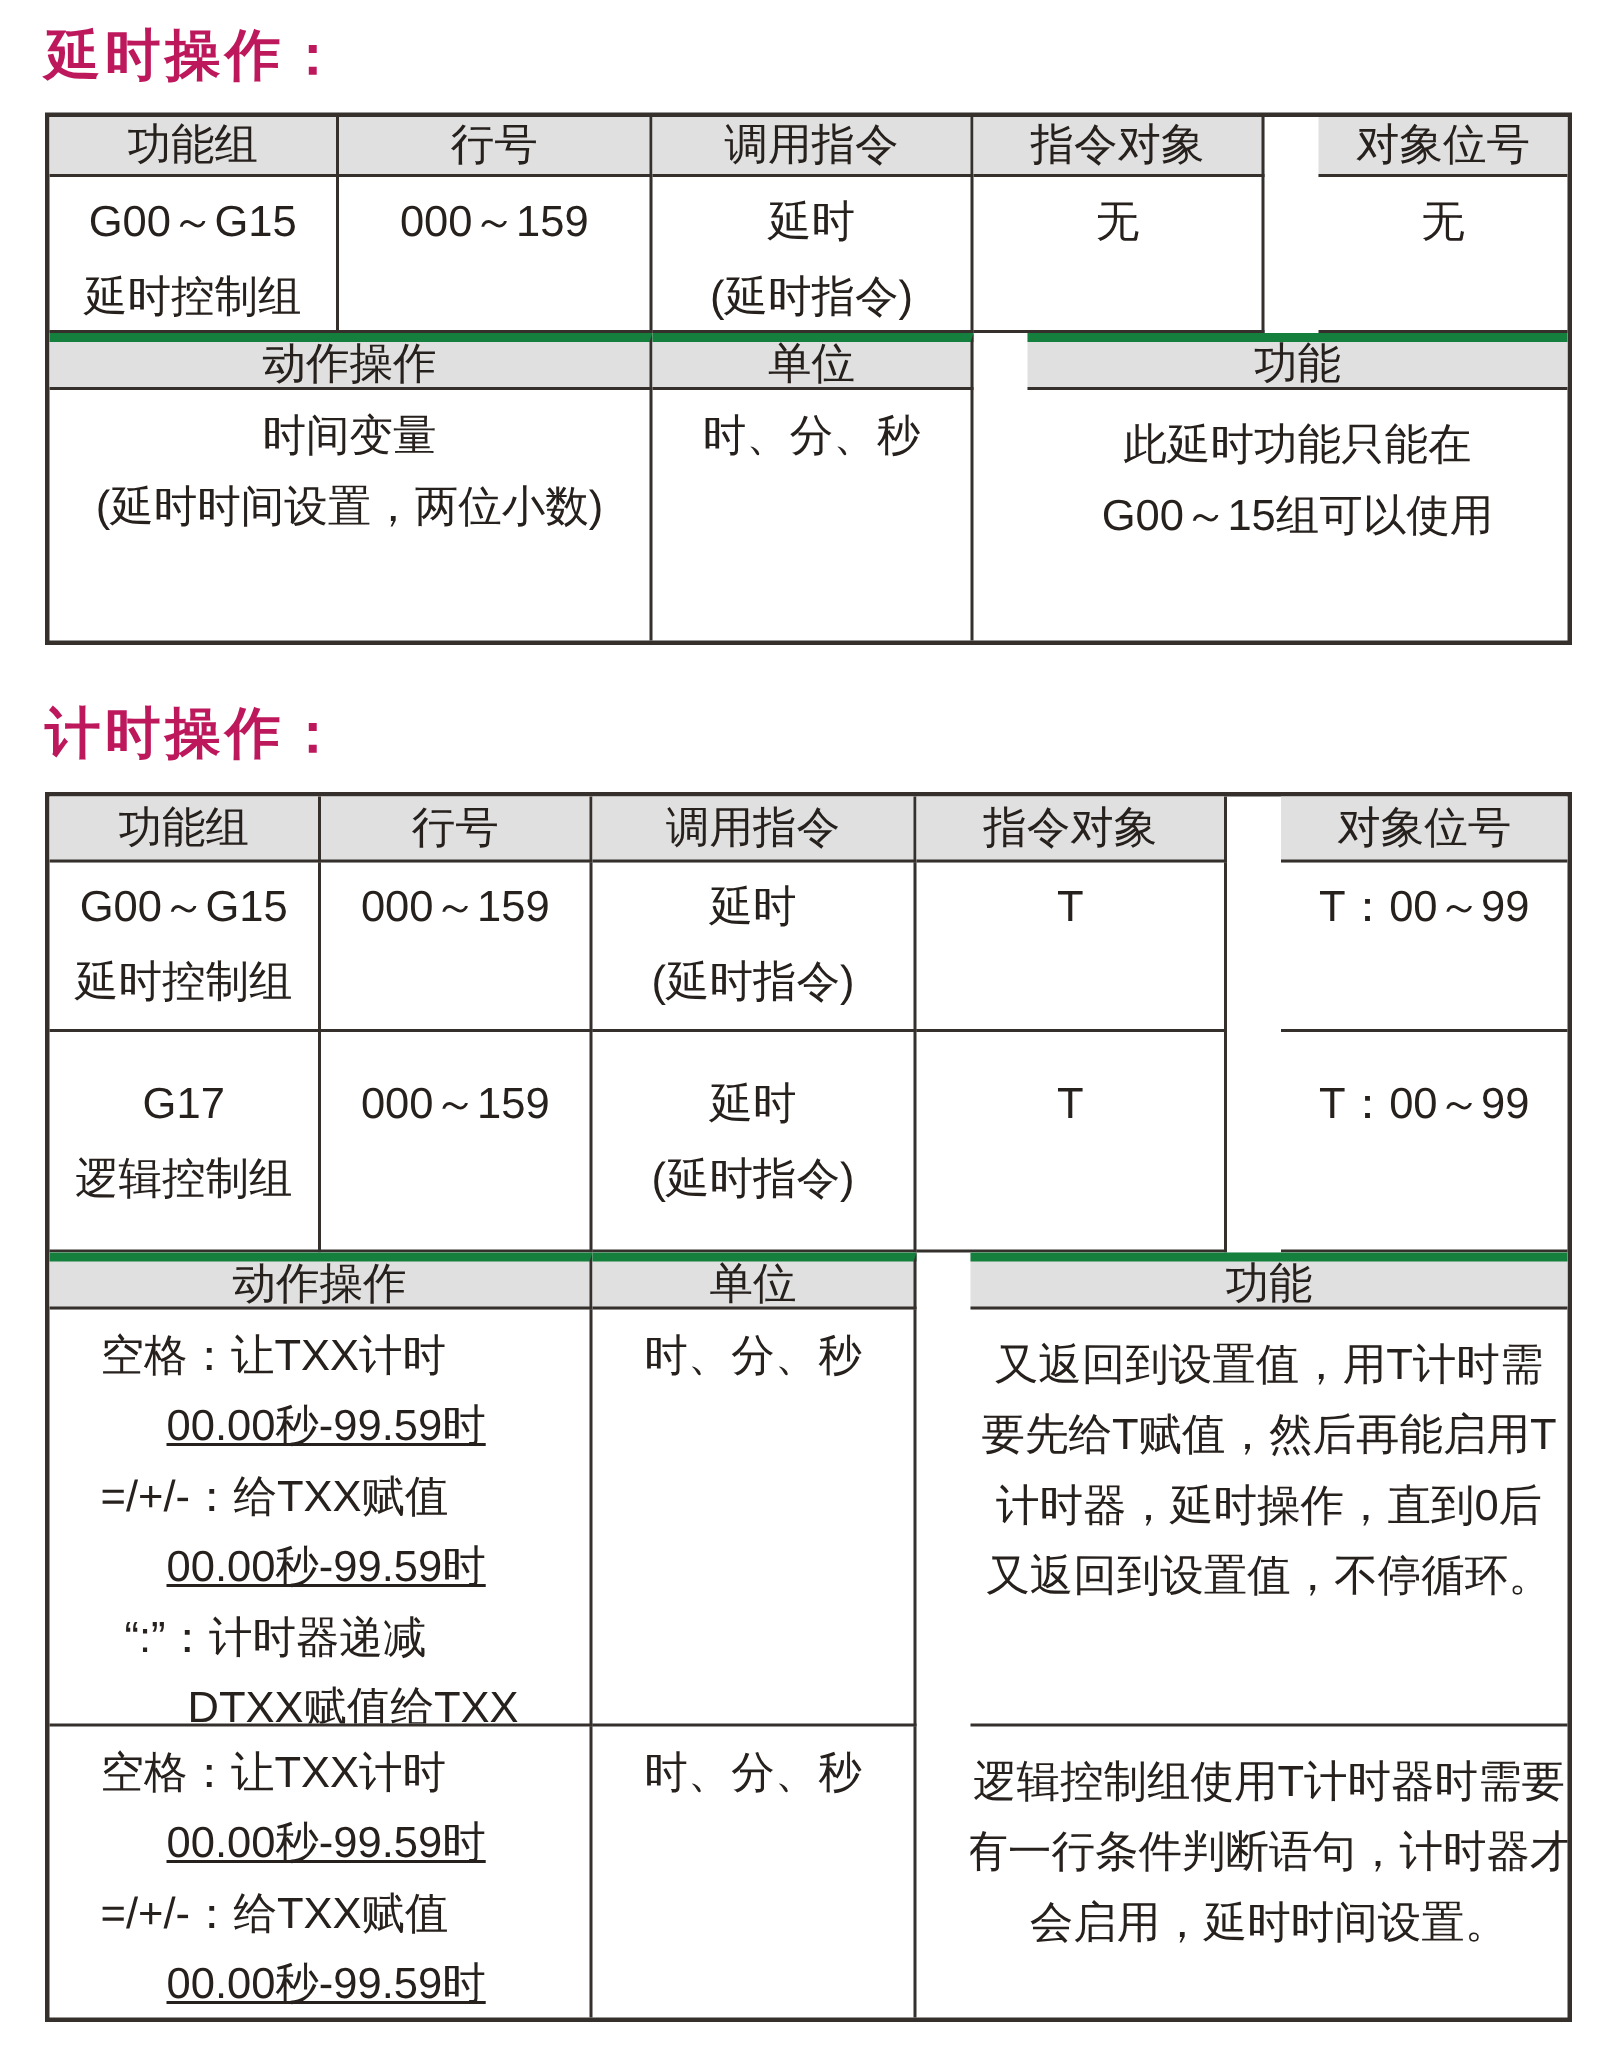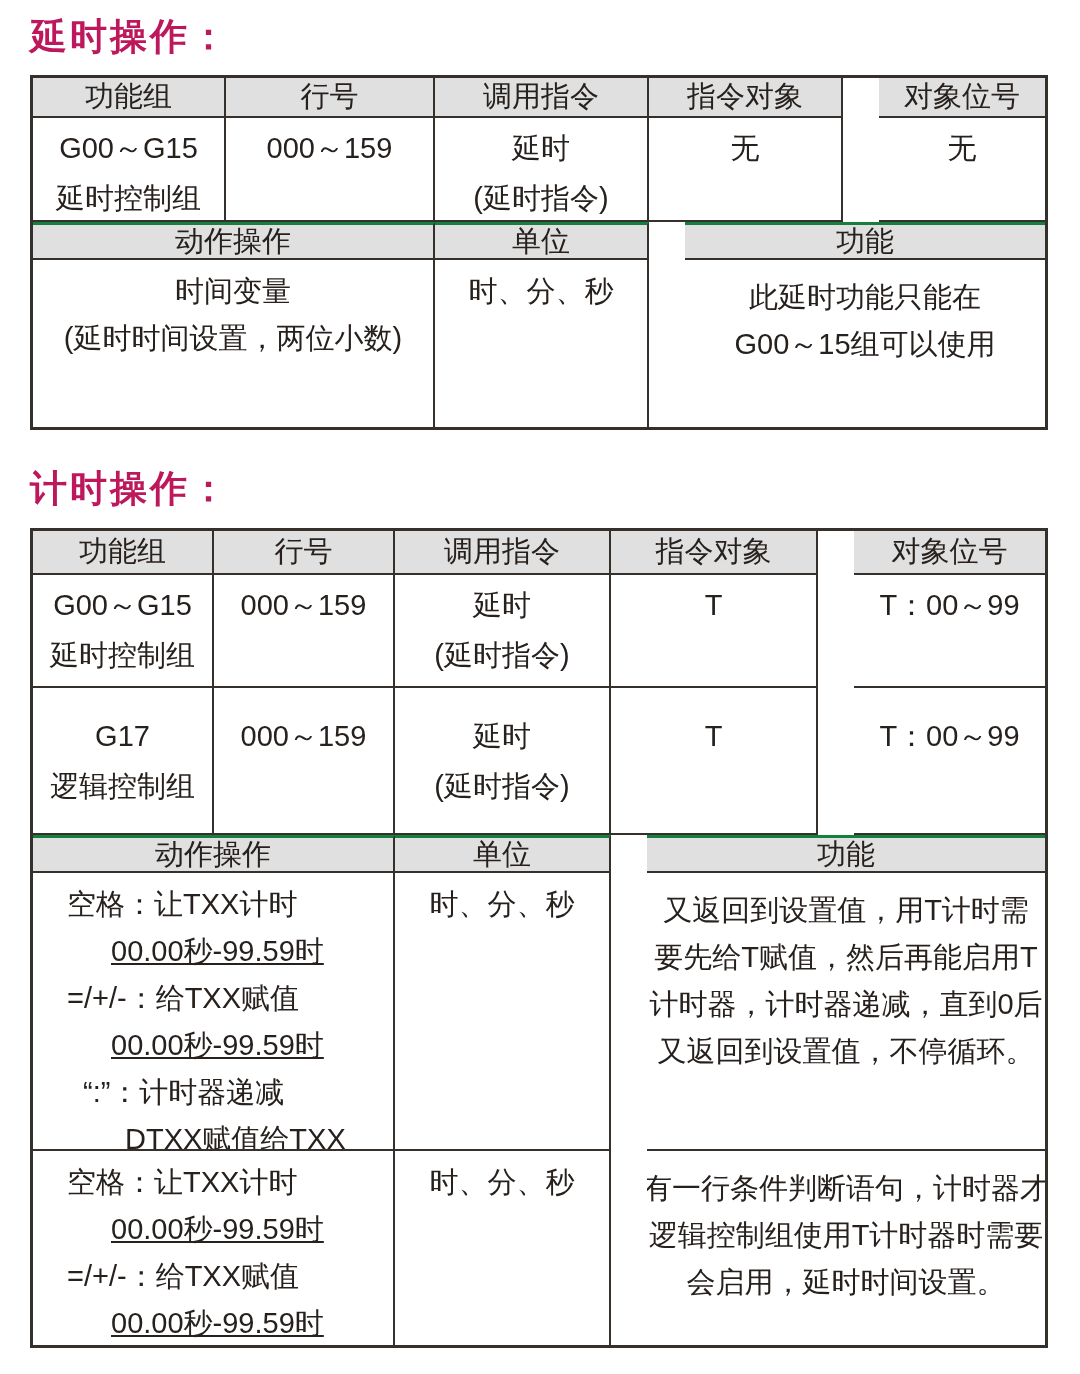--- a/index.html
+++ b/index.html
@@ -27,21 +27,21 @@
   .cell{
     box-sizing:border-box;
     border-right:2px solid #35302c;border-bottom:2px solid #35302c;
     display:flex;flex-direction:column;align-items:center;justify-content:flex-start;
     font-size:29px;line-height:50px;overflow:hidden;
   }
   .cell.last{border-right:none;margin-left:36px;}
   .cell.bot{border-bottom:none;}
   .span2{grid-column:span 2;}
   .hdr{background:#e0e0e0;justify-content:center;line-height:normal;padding:2px 0;}
-  .tsep{border-top:3px solid #15803d;}
+  .tsep{border-top:6px solid #15803d;}
   .pt1{padding-top:5px;}
   .pt2{padding-top:23px;}
   .big{padding-top:8px;line-height:47px;}
   .func{padding-top:14px;}
   .unit{padding-top:8px;}
   .act{align-items:stretch;text-align:left;padding-left:34px;padding-right:6px;}
   .ln{display:block;white-space:nowrap;}
   .ind{padding-left:44px;text-decoration:underline;}
   .ind2{padding-left:58px;}
   .indq{padding-left:16px;}
@@ -153,33 +153,33 @@
       <span class="ln ind">00.00秒-99.59时</span>
       <span class="ln indq">“:”：计时器递减</span>
       <span class="ln ind2">DTXX赋值给TXX</span>
     </div>
     <div class="cell big unit">
       <span class="ln">时、分、秒</span>
     </div>
     <div class="cell big func span2 last">
       <span class="ln">又返回到设置值，用T计时需</span>
       <span class="ln">要先给T赋值，然后再能启用T</span>
-      <span class="ln">计时器，计时器递减，直到0后</span>
+      <span class="ln">计时器，延时操作，直到0后</span>
       <span class="ln">又返回到设置值，不停循环。</span>
     </div>
 
     <div class="cell big act span2 bot">
       <span class="ln">空格：让TXX计时</span>
       <span class="ln ind">00.00秒-99.59时</span>
       <span class="ln">=/+/-：给TXX赋值</span>
       <span class="ln ind">00.00秒-99.59时</span>
     </div>
     <div class="cell big unit bot">
       <span class="ln">时、分、秒</span>
     </div>
     <div class="cell big func span2 bot last">
+      <span class="ln">逻辑控制组使用T计时器时需要</span>
       <span class="ln">有一行条件判断语句，计时器才</span>
-      <span class="ln">逻辑控制组使用T计时器时需要</span>
       <span class="ln">会启用，延时时间设置。</span>
     </div>
   </div>
 
 </div>
 
 </body></html>

